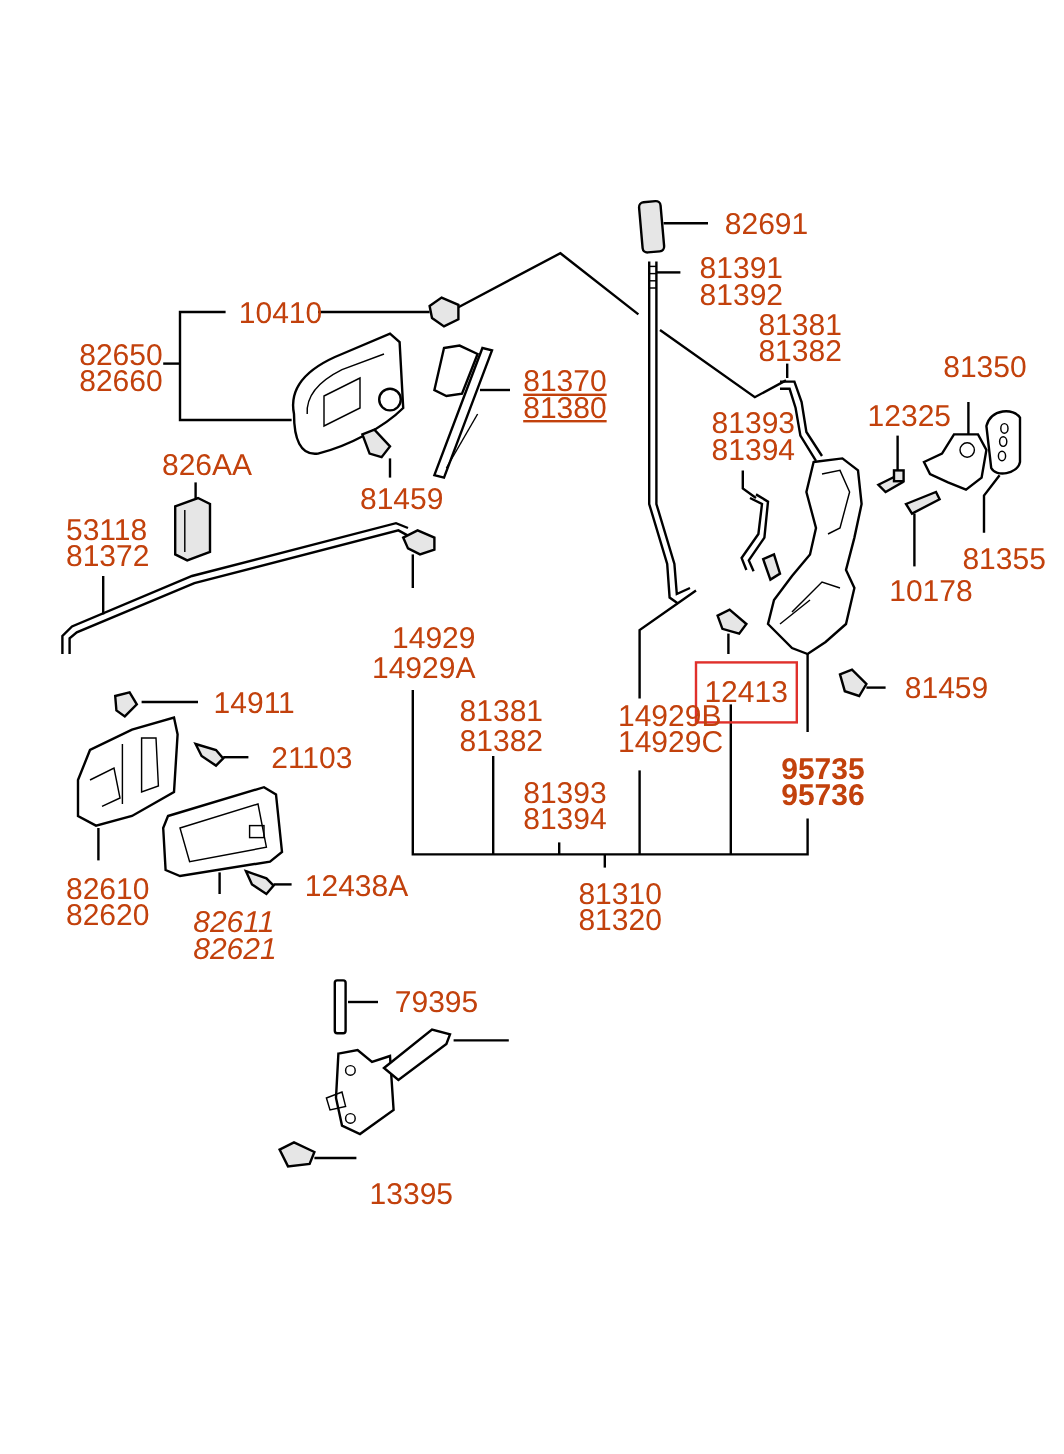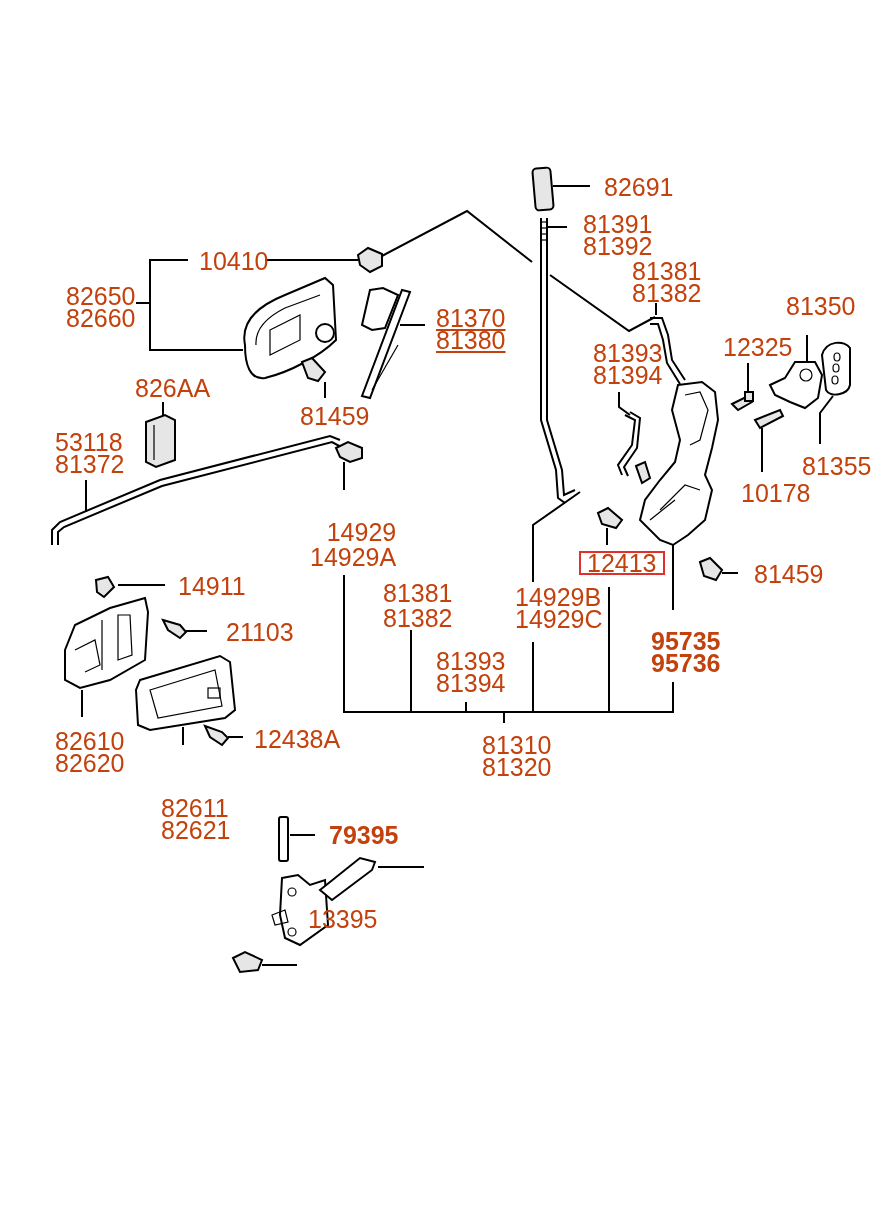--- a/index.html
+++ b/index.html
@@ -1,19 +1,19 @@
 <!DOCTYPE html>
 <html><head>
 <meta charset="utf-8">
 <style>
   html, body { margin: 0; padding: 0; background: #ffffff; }
   body { width: 887px; height: 1212px; position: relative; overflow: hidden; font-family: "Liberation Sans", sans-serif; }
   #diagram { position: absolute; left: 0; top: 0; width: 887px; height: 1212px; }
   .lbl { position: absolute; font-size: 25px; line-height: 22px; color: #c2410c; white-space: pre; font-family: "Liberation Sans", sans-serif; }
-  .hl { border: 2px solid #0ea5e9; padding: 0 6px; line-height: 20px; }
+  .hl { border: 2px solid #0ea5e9; padding: 14px 6px; line-height: 20px; }
   svg .ln { stroke: #000; stroke-width: 2; fill: none; }
   svg .part { stroke: #000; stroke-width: 2; fill: #fff; }
   svg .partg { stroke: #000; stroke-width: 2; fill: #e6e6e6; }
   svg .thin { stroke: #000; stroke-width: 1.2; fill: none; }
 </style>
 </head>
 <body>
 
 <div id="diagram">
   <svg width="887" height="1212" viewBox="0 0 887 1212">
@@ -229,17 +229,17 @@
   <div class="lbl" style="left:226px;top:621px;">21103</div>
   <div class="lbl" style="left:651px;top:630px;font-weight:bold;">95735
 95736</div>
   <div class="lbl" style="left:436px;top:650px;">81393
 81394</div>
   <div class="lbl" style="left:55px;top:730px;">82610
 82620</div>
   <div class="lbl" style="left:254px;top:728px;">12438A</div>
   <div class="lbl" style="left:482px;top:734px;">81310
 81320</div>
-  <div class="lbl" style="left:161px;top:797px;">82611
+  <div class="lbl" style="left:161px;top:758px;font-style:italic;">82611
 82621</div>
-  <div class="lbl" style="left:329px;top:824px;font-weight:bold;">79395</div>
-  <div class="lbl" style="left:308px;top:908px;">13395</div>
+  <div class="lbl" style="left:329px;top:824px;">79395</div>
+  <div class="lbl" style="left:308px;top:984px;">13395</div>
 </div>
 
 </body></html>

